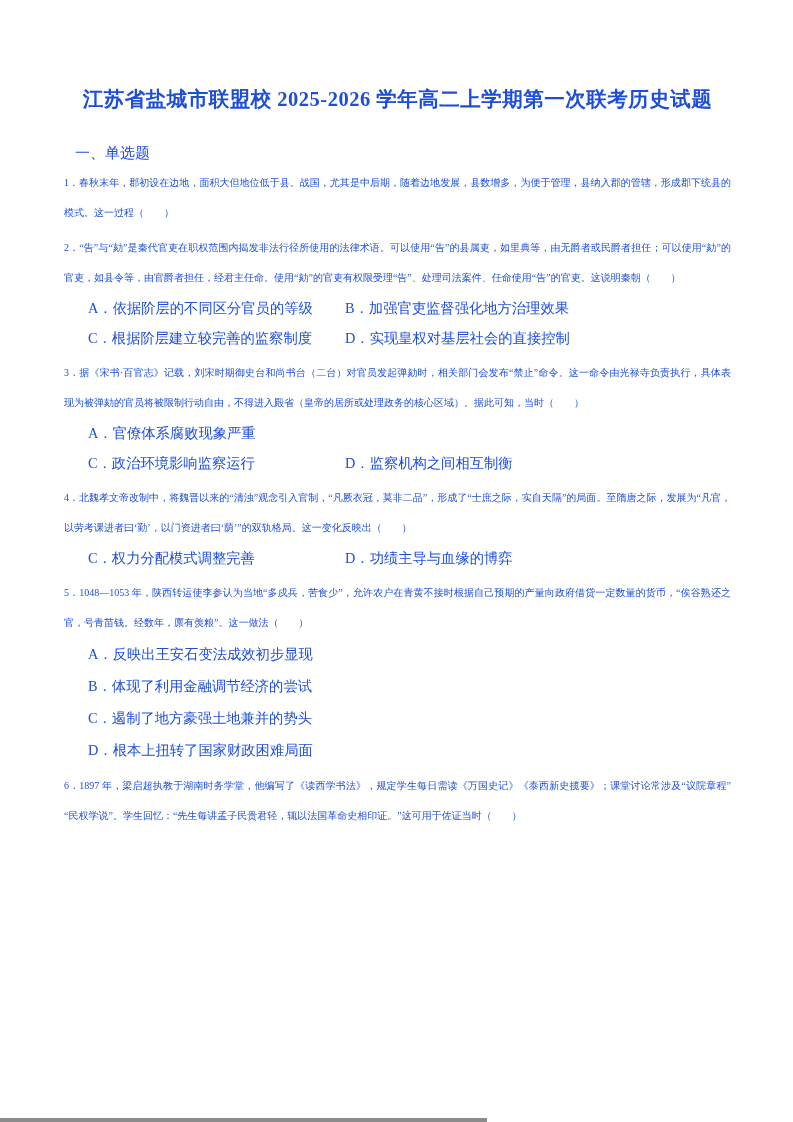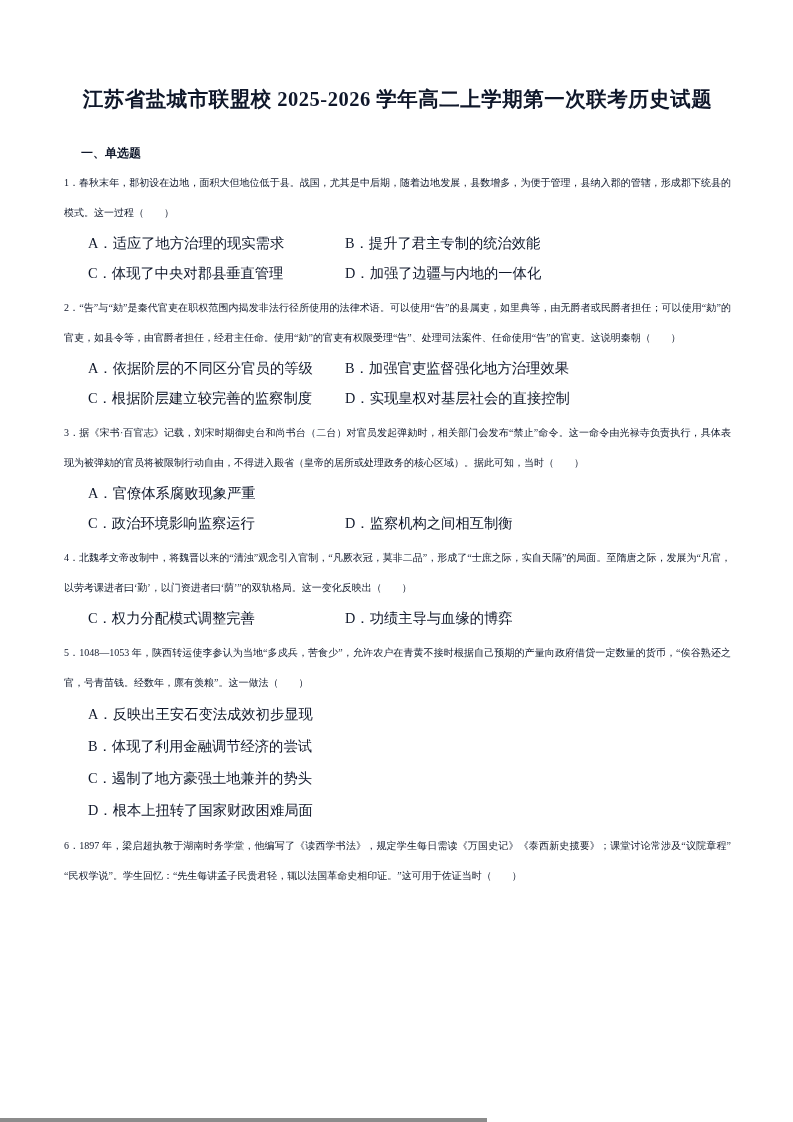--- a/index.html
+++ b/index.html
@@ -16,23 +16,23 @@
   .content { padding: 86px 62px 0 64px; }
   .exam-title {
     text-align: center;
     font-size: 20.5px;
     font-weight: bold;
     line-height: 26px;
     letter-spacing: 0.5px;
   }
   .section-heading {
     margin-top: 30px;
-    margin-left: 17px;
-    font-size: 12px;
-    font-weight: bold;
+    margin-left: 11px;
+    font-size: 15px;
+    font-weight: normal;
     line-height: 22px;
   }
   .questions { margin-top: 4px; }
   .question { margin-bottom: 5px; }
   .stem {
     font-size: 10px;
     line-height: 30px;
     text-align: justify;
   }
   .options { padding-left: 24px; }
@@ -45,41 +45,31 @@
     position: absolute;
     left: 0;
     bottom: 0;
     width: 487px;
     height: 4px;
   }
 </style>
 </head>
 <body>
 
-<div class="page" style="background: rgb(255, 255, 255); color: #0f172a;">
+<div class="page" style="background: rgb(255, 255, 255); color: #1d4ed8;">
   <div class="content">
 
     <h1 class="exam-title">江苏省盐城市联盟校 2025-2026 学年高二上学期第一次联考历史试题</h1>
 
     <div class="section-heading">一、单选题</div>
 
     <div class="questions">
 
       <div class="question">
         <p class="stem"><span class="qnum">1．</span><span>春秋末年，郡初设在边地，面积大但地位低于县。战国，尤其是中后期，随着边地发展，县数增多，为便于管理，县纳入郡的管辖，形成郡下统县的模式。这一过程（　　）</span></p>
-        <div class="options">
-          <div class="opt-row">
-            <span class="opt-cell c1"><span class="opt-label">A．</span><span>适应了地方治理的现实需求</span></span>
-            <span class="opt-cell"><span class="opt-label">B．</span><span>提升了君主专制的统治效能</span></span>
-          </div>
-          <div class="opt-row">
-            <span class="opt-cell c1"><span class="opt-label">C．</span><span>体现了中央对郡县垂直管理</span></span>
-            <span class="opt-cell"><span class="opt-label">D．</span><span>加强了边疆与内地的一体化</span></span>
-          </div>
-        </div>
       </div>
 
       <div class="question">
         <p class="stem"><span class="qnum">2．</span><span>“告”与“劾”是秦代官吏在职权范围内揭发非法行径所使用的法律术语。可以使用“告”的县属吏，如里典等，由无爵者或民爵者担任；可以使用“劾”的官吏，如县令等，由官爵者担任，经君主任命。使用“劾”的官吏有权限受理“告”、处理司法案件、任命使用“告”的官吏。这说明秦朝（　　）</span></p>
         <div class="options">
           <div class="opt-row">
             <span class="opt-cell c1"><span class="opt-label">A．</span><span>依据阶层的不同区分官员的等级</span></span>
             <span class="opt-cell"><span class="opt-label">B．</span><span>加强官吏监督强化地方治理效果</span></span>
           </div>
           <div class="opt-row">

